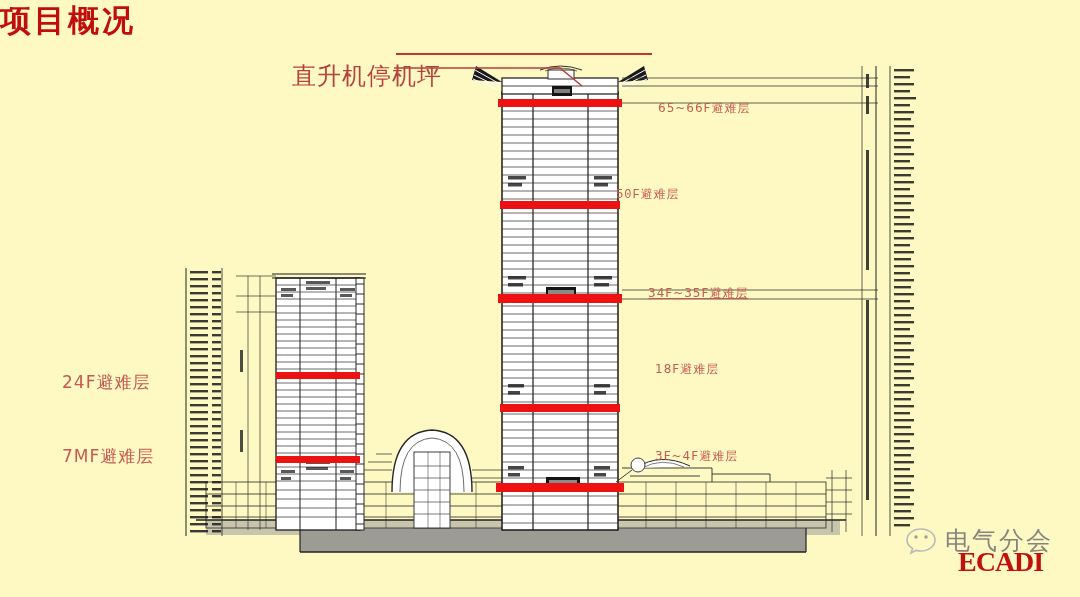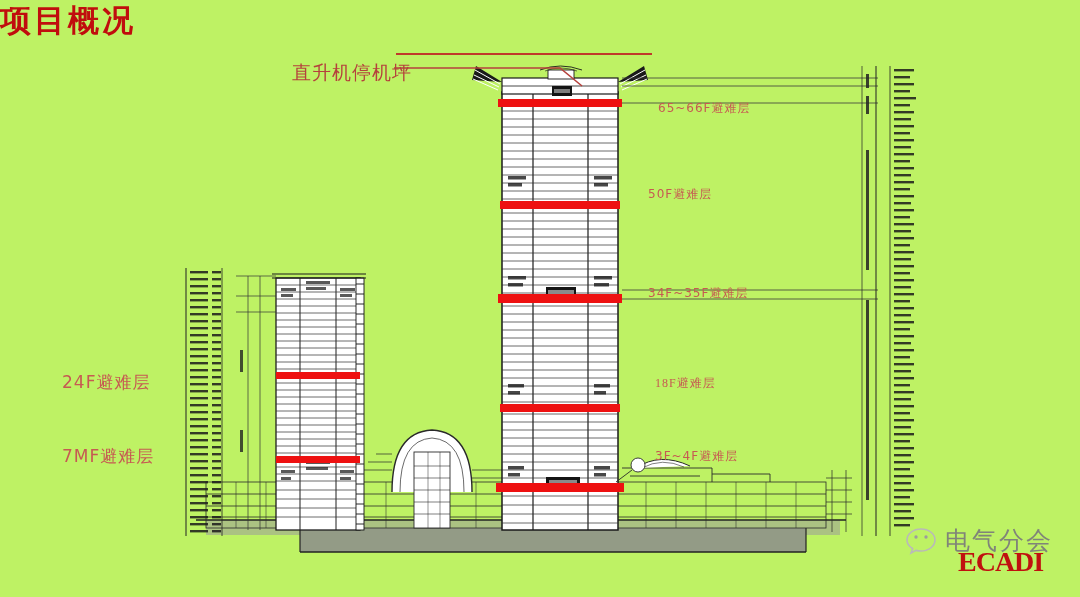--- a/index.html
+++ b/index.html
@@ -1,36 +1,36 @@
 <!DOCTYPE html>
 <html><head>
 <meta charset="utf-8">
 <title>项目概况</title>
 <style>
   html,body{margin:0;padding:0;background:#ffffff;}
   body{
     width:1080px;height:597px;position:relative;overflow:hidden;
     font-family:"Liberation Sans","DejaVu Sans",sans-serif;
   }
-  #stage{position:absolute;left:0;top:0;width:1080px;height:597px;background:#bef264;}
+  #stage{position:absolute;left:0;top:0;width:1080px;height:597px;background:#fef9c3;}
   #stage svg{position:absolute;left:0;top:0;}
 
   
   .lbl{
     position:absolute;white-space:nowrap;
     color:#c0392b;font-family:"DejaVu Sans","Liberation Sans",sans-serif;
   }
   .title{
     font-size:31px;font-weight:bold;color:#c00d0d;letter-spacing:3px;
     left:448px;top:14px;
   }
   .title-rule{
     position:absolute;left:396px;top:53px;width:256px;height:2px;background:#c0392b;
   }
-  .helipad{left:292px;top:60px;font-size:19px;letter-spacing:1px;color:#b5413c;}
+  .helipad{left:292px;top:60px;font-size:24px;letter-spacing:1px;color:#b5413c;}
   .rl{font-size:12px;letter-spacing:1px;color:#c65a52;}
   .ll{font-size:17px;letter-spacing:1px;color:#c65a52;}
 
   
   #watermark{position:absolute;left:905px;top:520px;width:175px;height:70px;text-align:right;}
   .wm-cn{
     position:absolute;left:40px;top:4px;font-size:25px;color:#7b7b7b;
     font-family:"DejaVu Sans","Liberation Sans",sans-serif;letter-spacing:2px;
     opacity:.92;
   }
@@ -530,23 +530,23 @@
       <line x1="826" y1="514" x2="852" y2="514"></line>
     </g>
   </svg>
 
   <div class="title">项目概况</div>
   <div class="title-rule"></div>
 
   <div class="lbl helipad">直升机停机坪</div>
 
   <div class="lbl rl" style="left:658px;top:100px;">65~66F避难层</div>
-  <div class="lbl rl" style="left:648px;top:186px;">50F避难层</div>
-  <div class="lbl rl" style="left:648px;top:285px;">34F~35F避难层</div>
-  <div class="lbl rl" style="left:655px;top:375px;font-family:Liberation Serif, serif;">18F避难层</div>
+  <div class="lbl rl" style="left:616px;top:186px;font-family:Liberation Mono, monospace;">50F避难层</div>
+  <div class="lbl rl" style="left:648px;top:285px;text-decoration:underline;">34F~35F避难层</div>
+  <div class="lbl rl" style="left:655px;top:361px;">18F避难层</div>
   <div class="lbl rl" style="left:655px;top:448px;">3F~4F避难层</div>
 
   <div class="lbl ll" style="left:62px;top:358px;margin-top:13px;">24F避难层</div>
   <div class="lbl ll" style="left:62px;top:445px;text-align:center;">7MF避难层</div>
 
   <div id="watermark">
     <svg width="40" height="34" viewBox="0 0 40 34" style="position:absolute;left:0;top:6px;">
       <path d="M16,3 C8,3 2,8 2,14 C2,17.5 4.2,20.6 7.6,22.5 L6,27 L11,24.4
                C12.6,24.8 14.3,25 16,25 C24,25 30,20 30,14 C30,8 24,3 16,3 Z" fill="none" stroke="#b9b9b9" stroke-width="1.6"></path>
       <circle cx="11" cy="11" r="1.7" fill="#9d9d9d"></circle>

